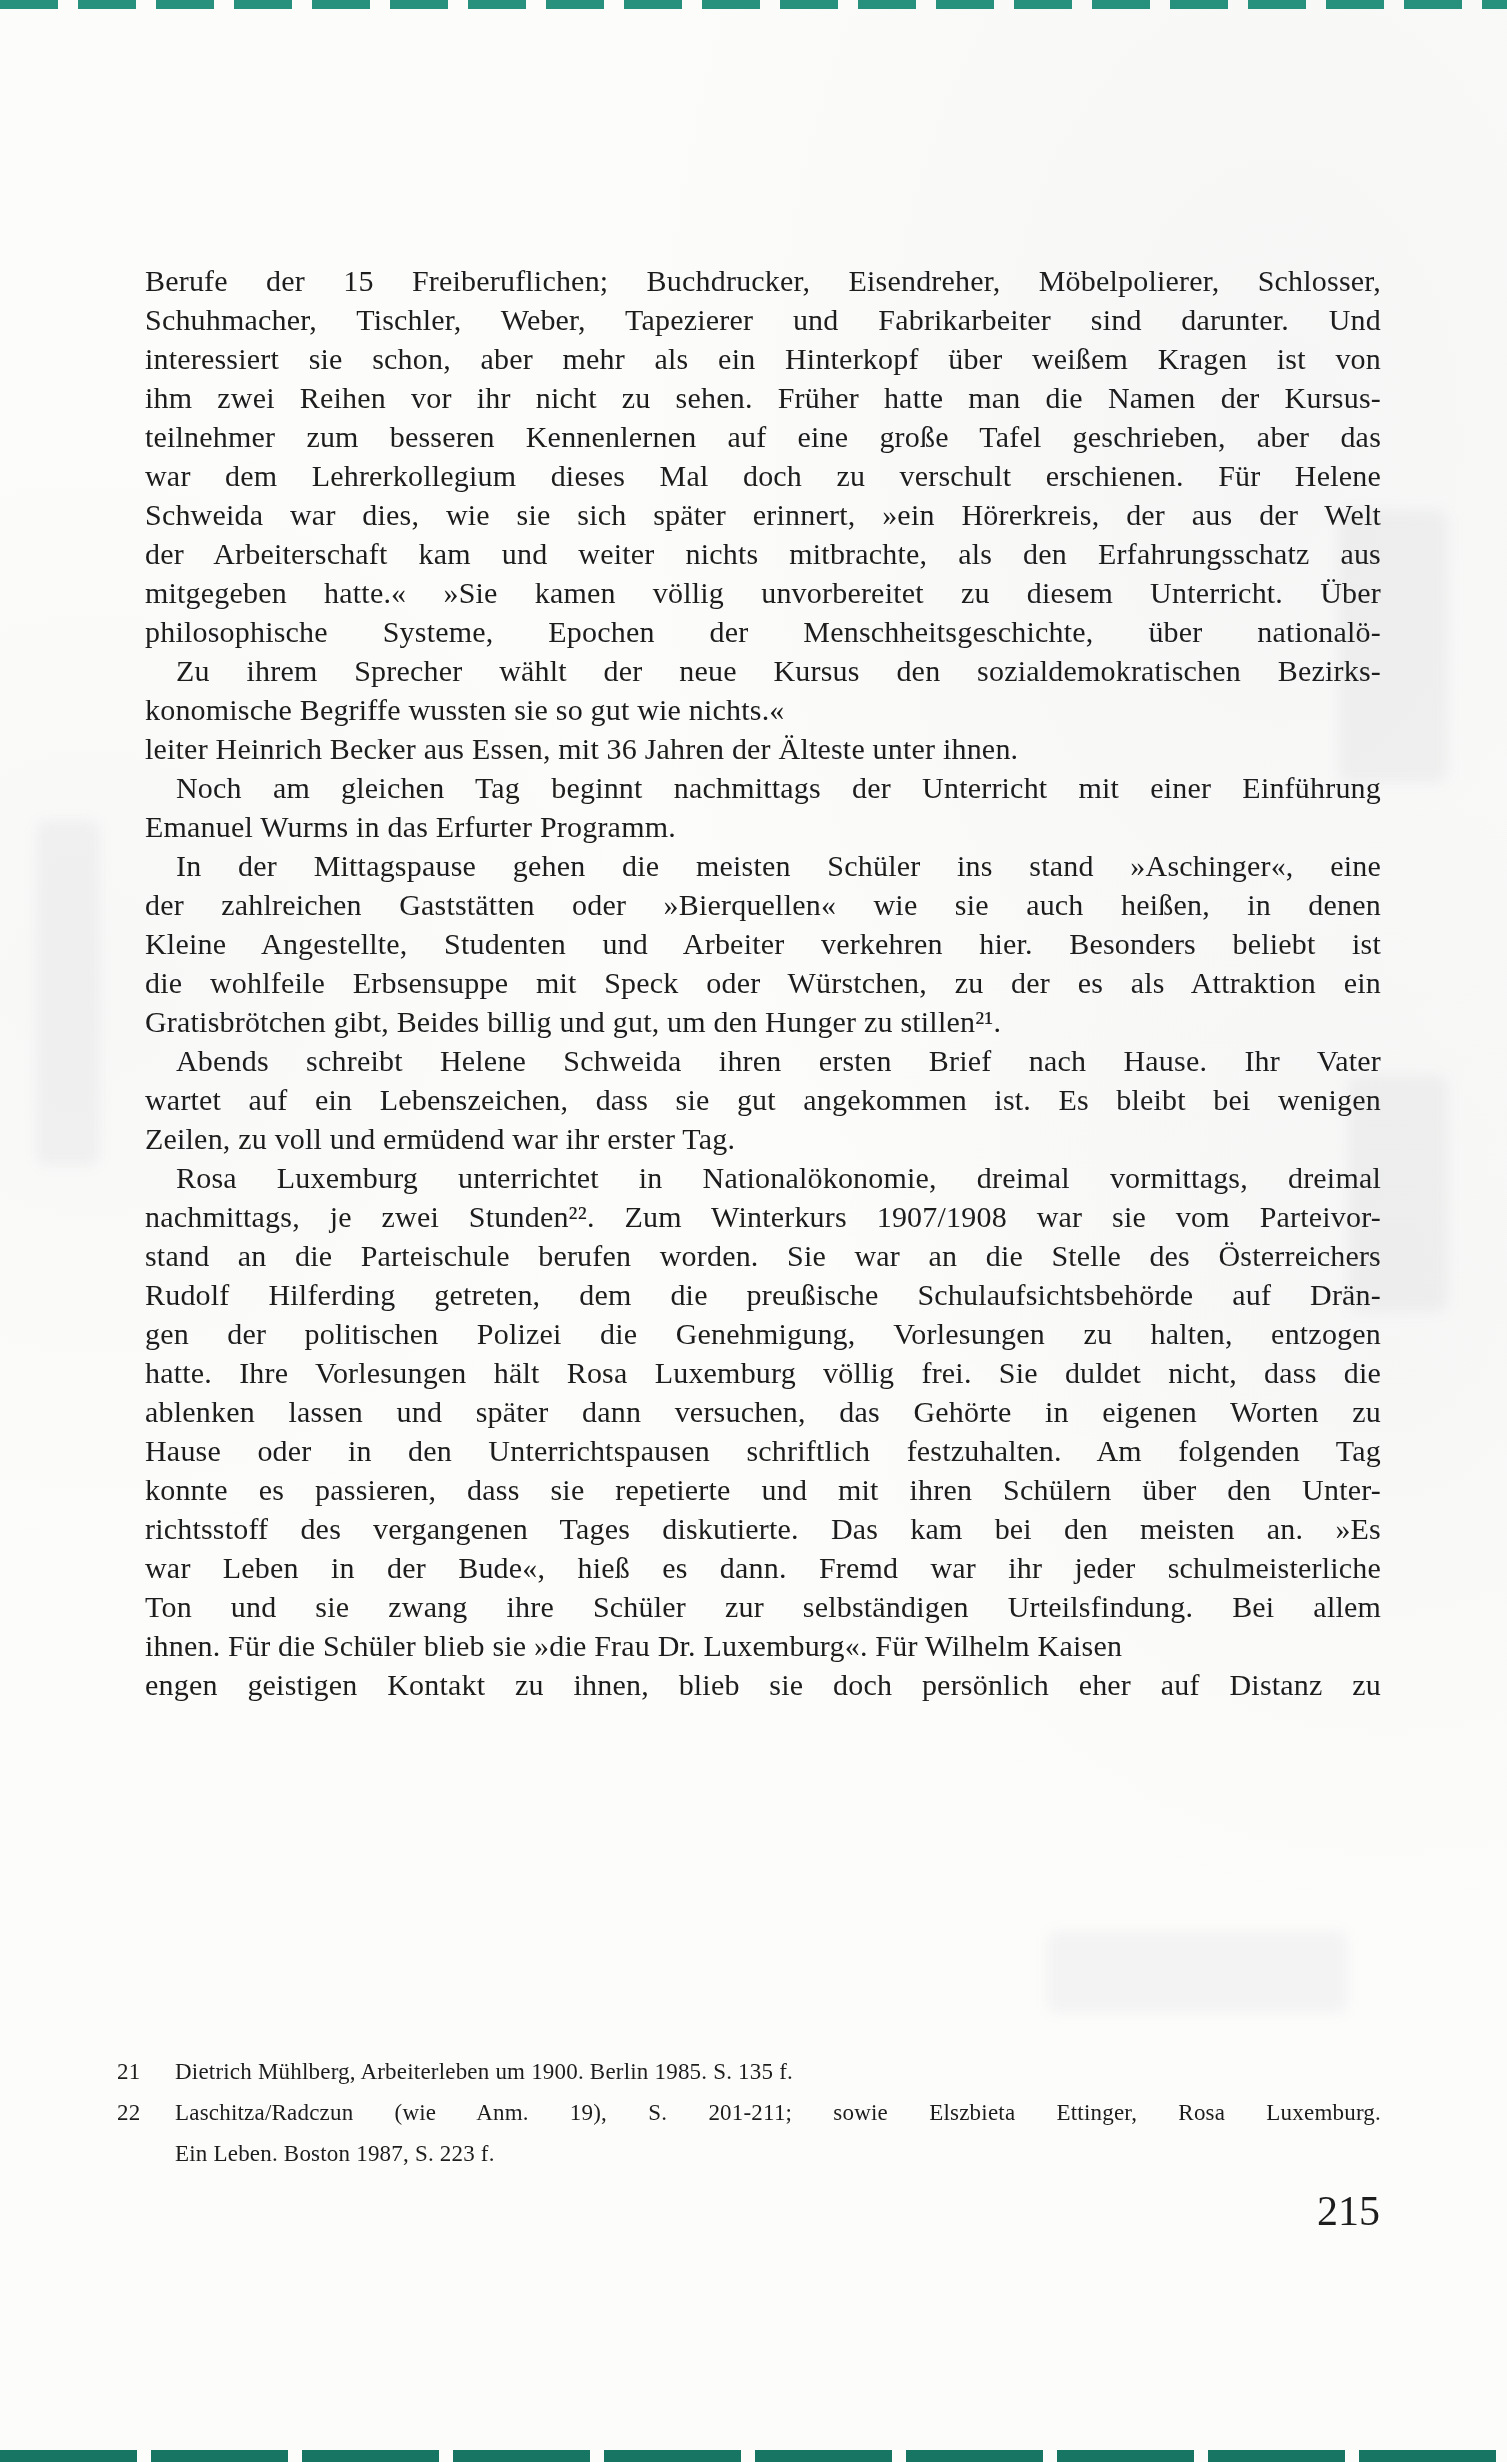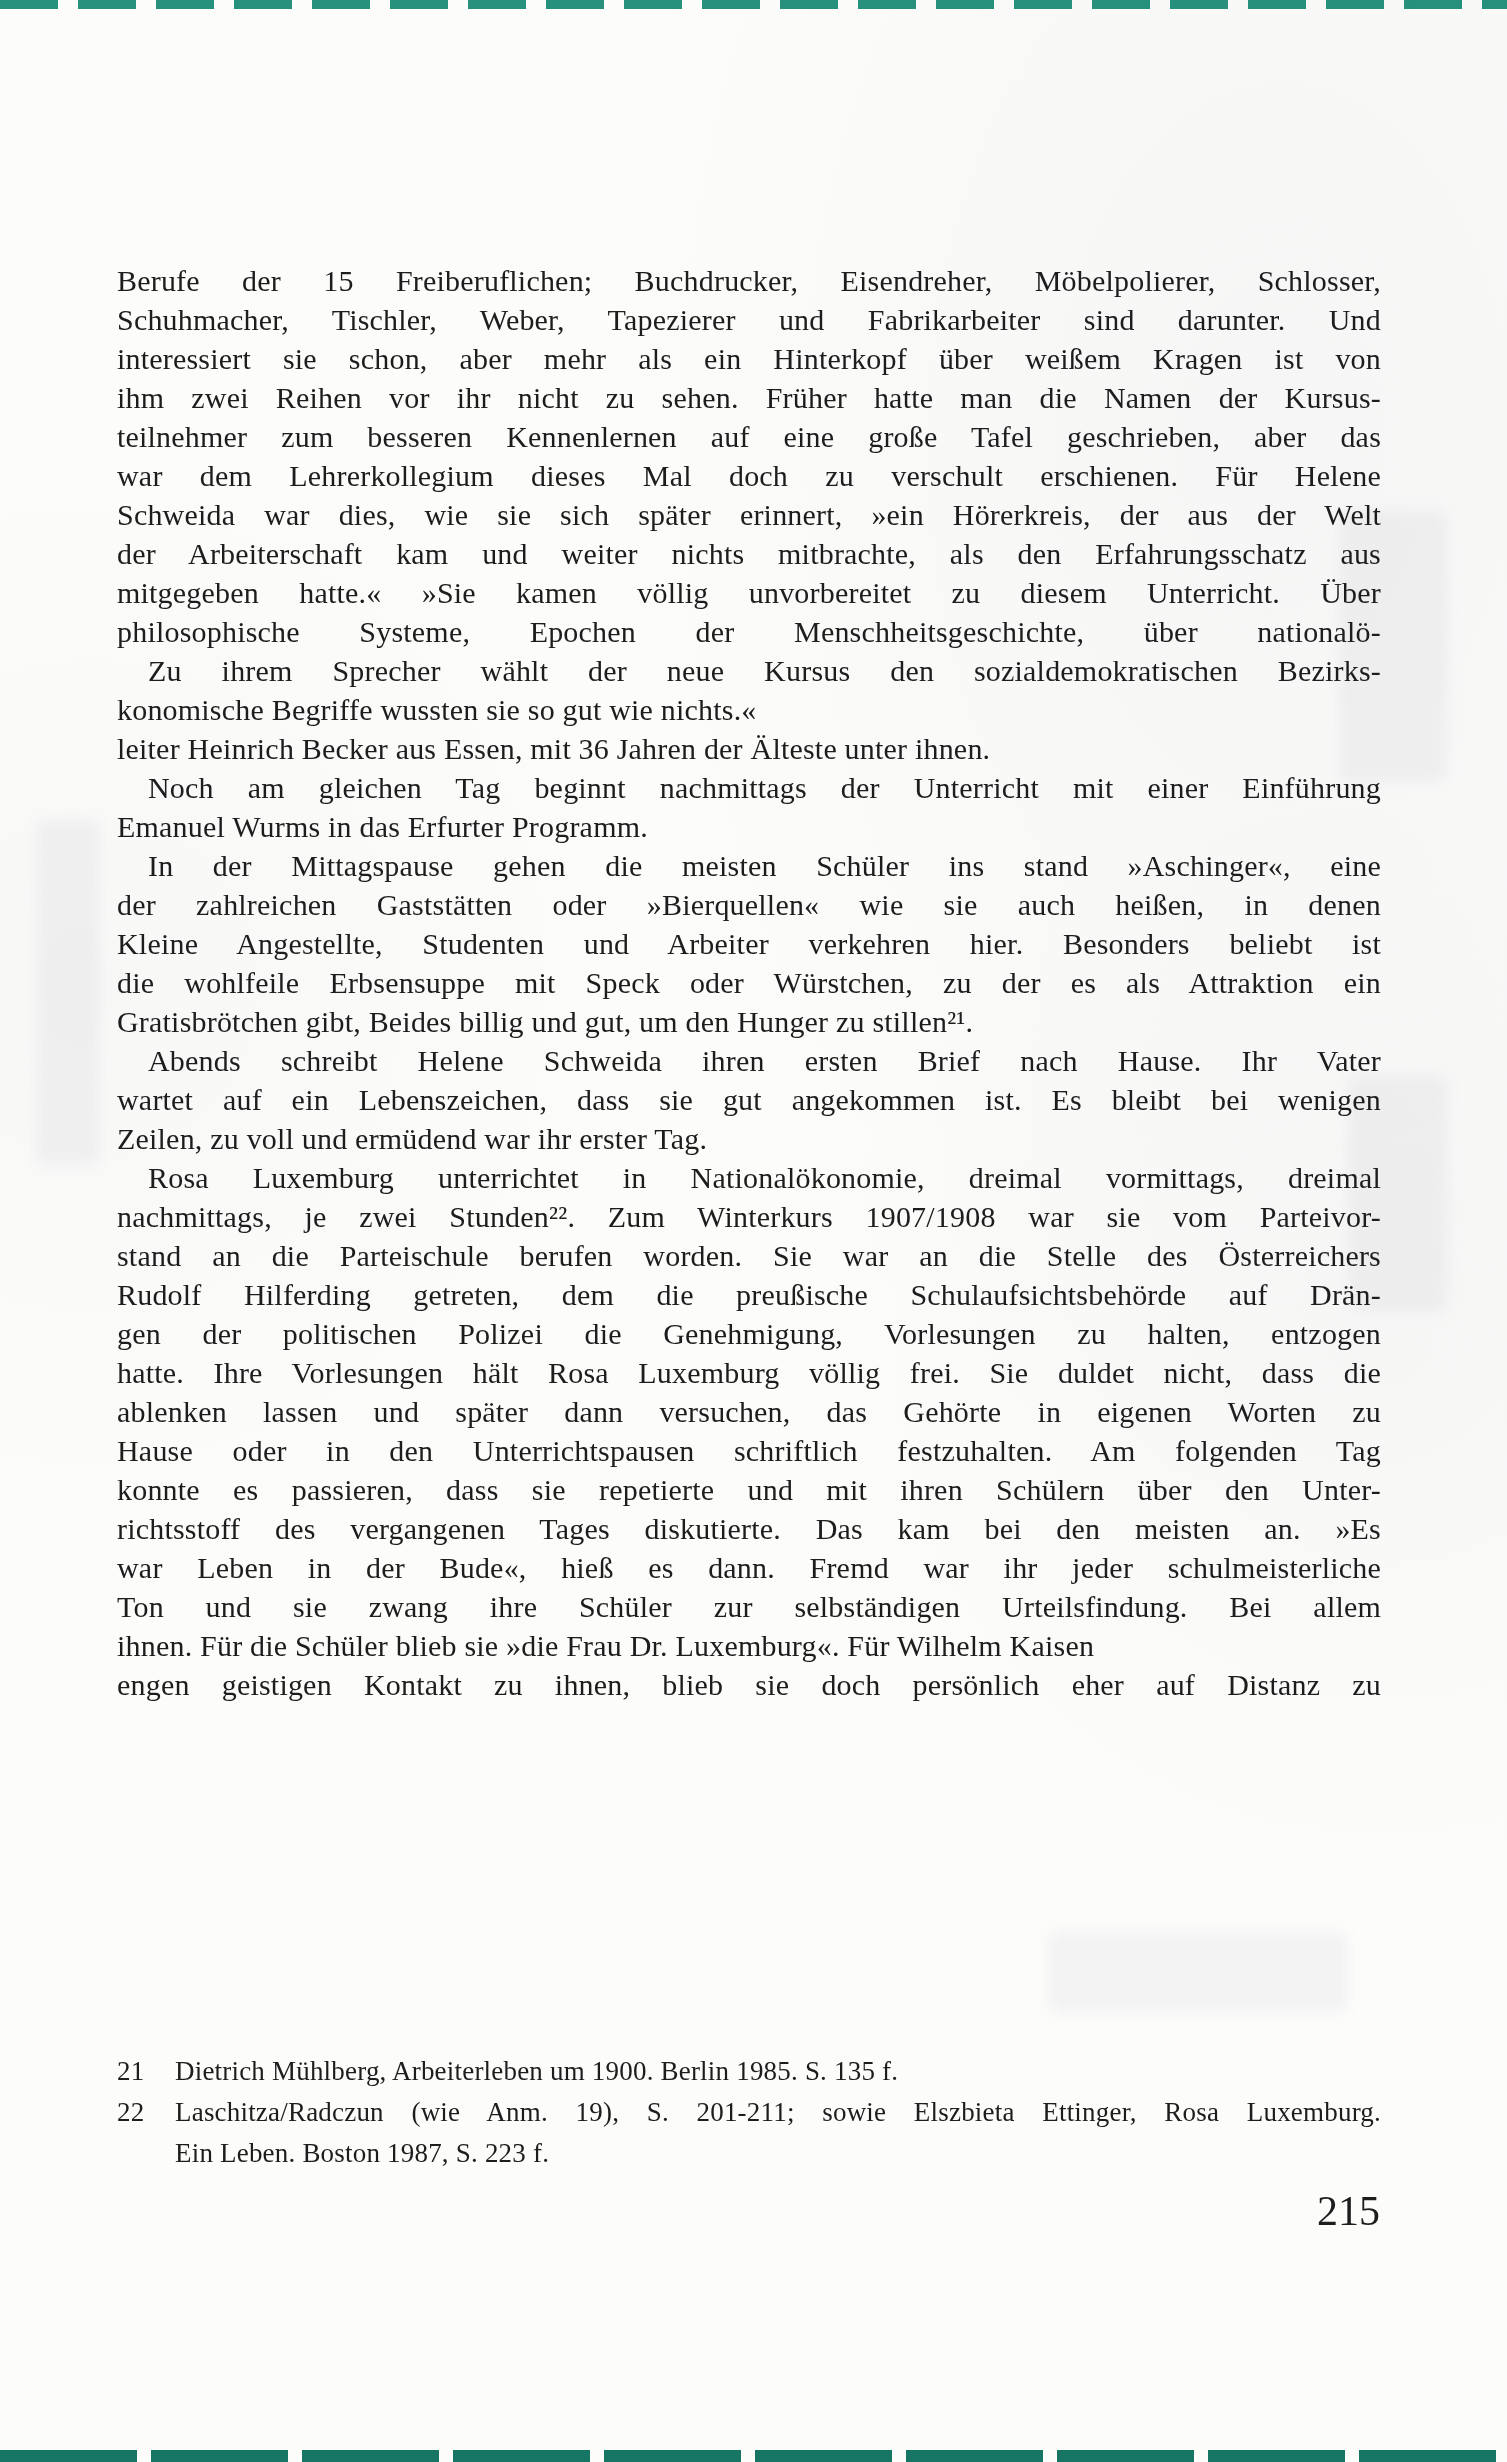--- a/index.html
+++ b/index.html
@@ -53,31 +53,32 @@
     left: 117px; top: 261px;
     width: 1264px;
   }
   .line {
     font-size: 30px;
     line-height: 39px;
     text-align: justify;
     text-align-last: justify;
     white-space: normal;
     letter-spacing: 0.2px;
+    margin-left: 28px;
   }
   .line.last { text-align-last: left; }
   .line.indent { text-indent: 31px; }
   .footnotes {
     position: absolute;
     left: 117px; top: 2051px;
     width: 1264px;
   }
   .fn-line {
     display: flex;
-    font-size: 27px;
+    font-size: 23px;
     line-height: 41px;
     letter-spacing: 0.2px;
     justify-content: space-between;
   }
   .fn-num { width: 58px; flex: 0 0 58px; }
   .fn-text { flex: 1 1 auto; }
   .fn-line.fill .fn-text { text-align: justify; text-align-last: justify; }
   .page-number {
     position: absolute;
     right: 127px; top: 2193px;

